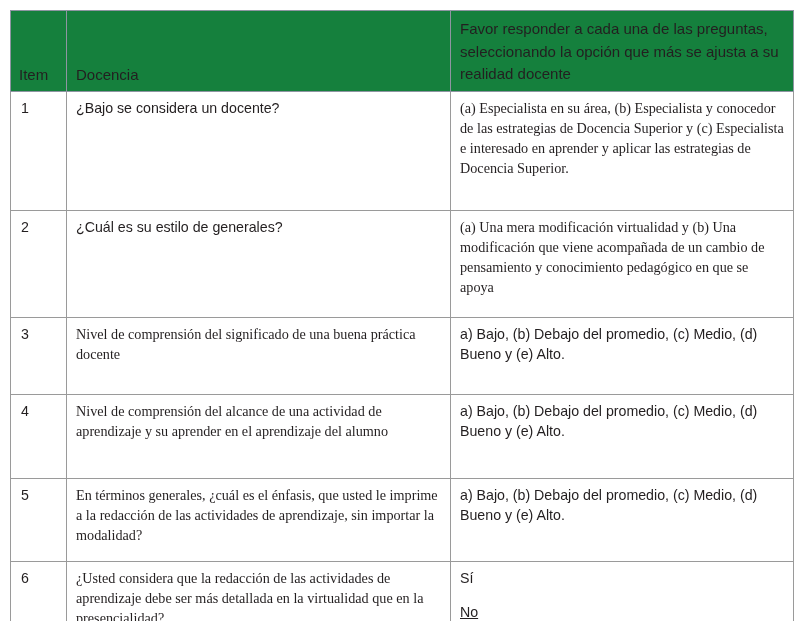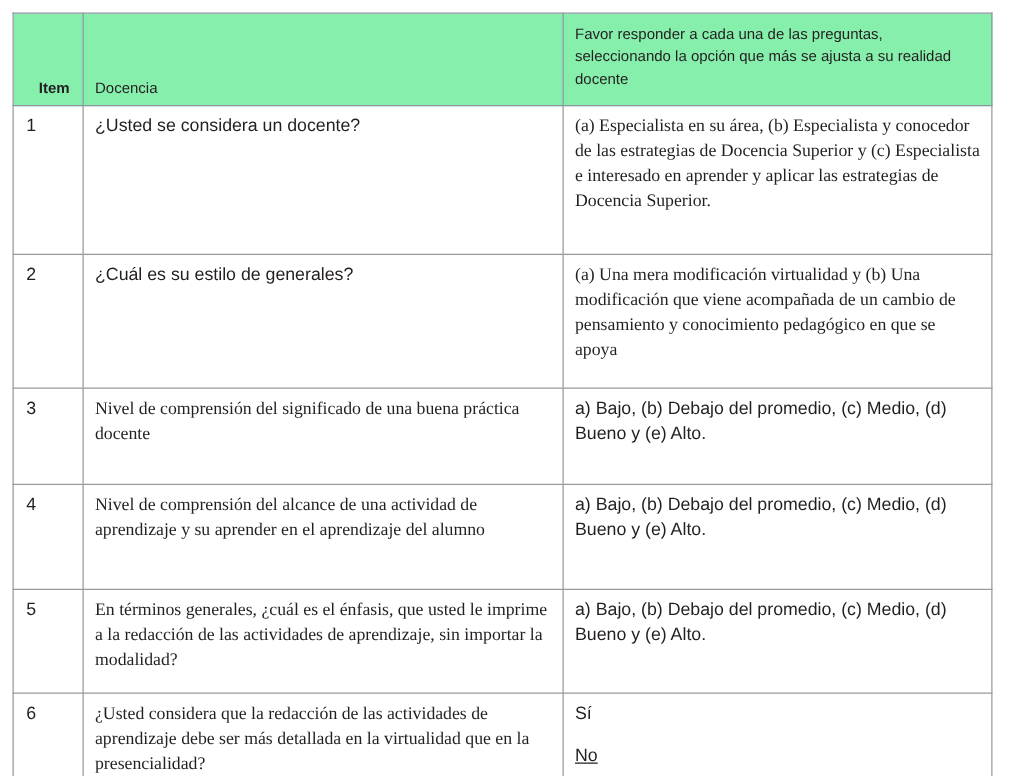--- a/index.html
+++ b/index.html
@@ -38,34 +38,34 @@
     border: 1px solid #9a9a9a;
     vertical-align: top;
     padding: 6px 8px 6px 9px;
     line-height: 1.42;
     font-weight: normal;
     text-align: left;
   }
 
   
   thead tr.header-row th {
-    background: #86efac;
+    background: #15803d;
     border-color: #8e95a2;
     vertical-align: bottom;
-    font-size: 12px;
+    font-size: 15px;
     padding-bottom: 5px;
     height: 74px;
     box-sizing: border-box;
   }
   thead tr.header-row th.th-respuestas {
     vertical-align: top;
     padding-top: 7px;
     line-height: 1.5;
   }
-  thead tr.header-row th.th-item { padding-left: 20px; font-weight: bold; }
+  thead tr.header-row th.th-item { padding-left: 8px; }
 
   
   tbody td.cell-item {
     text-align: left;
     padding-left: 10px;
   }
   tbody td.cell-pregunta { }
   tbody td.cell-respuesta { }
 
   .justify { text-align: justify; text-justify: inter-word; font-family: Liberation Serif, serif; }
@@ -95,21 +95,21 @@
       <tr class="header-row">
         <th class="th-item">Item</th>
         <th class="th-preguntas">Docencia</th>
         <th class="th-respuestas">Favor responder a cada una de las preguntas, seleccionando la opción que más se ajusta a su realidad docente</th>
       </tr>
     </thead>
     <tbody>
 
       <tr class="row-1">
         <td class="cell-item">1</td>
-        <td class="cell-pregunta">¿Usted se considera un docente?</td>
+        <td class="cell-pregunta">¿Bajo se considera un docente?</td>
         <td class="cell-respuesta justify">(a) Especialista en su área, (b) Especialista y conocedor de las estrategias de Docencia Superior y (c) Especialista e interesado en aprender y aplicar las estrategias de Docencia Superior.</td>
       </tr>
 
       <tr class="row-2">
         <td class="cell-item">2</td>
         <td class="cell-pregunta">¿Cuál es su estilo de generales?</td>
         <td class="cell-respuesta justify">(a) Una mera modificación virtualidad y (b) Una modificación que viene acompañada de un cambio de pensamiento y conocimiento pedagógico en que se apoya</td>
       </tr>
 
       <tr class="row-3">

